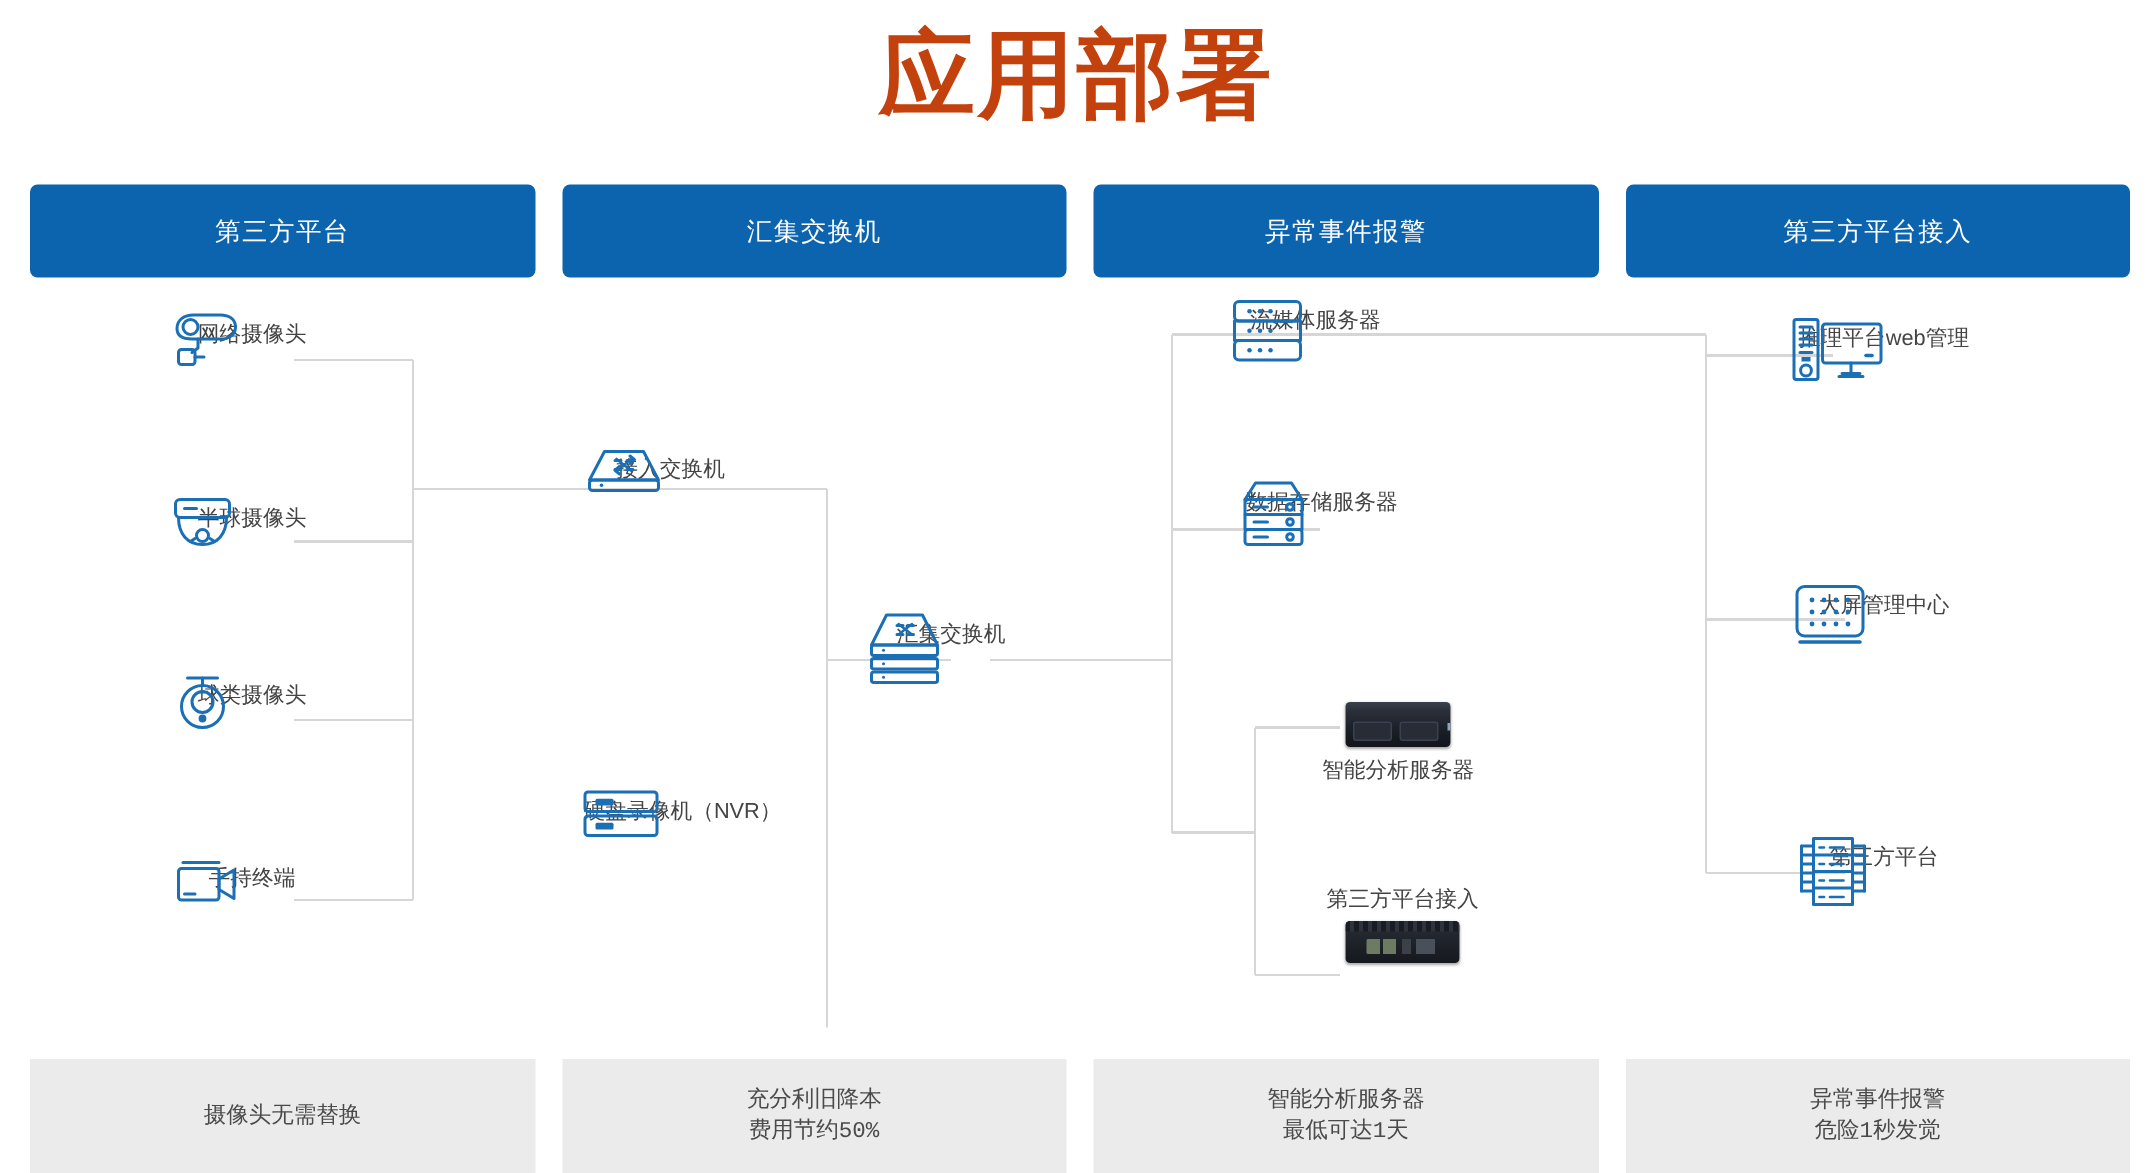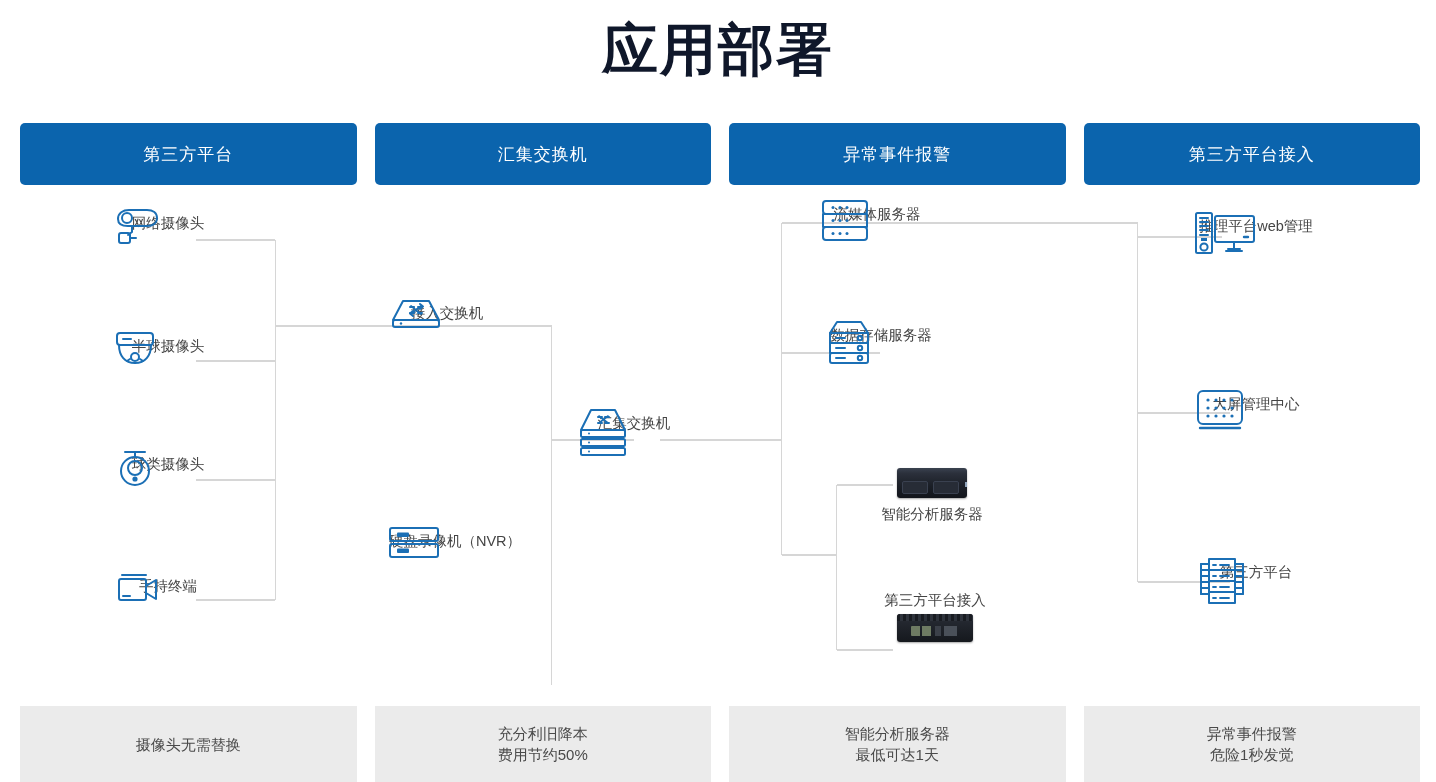--- a/index.html
+++ b/index.html
@@ -8,23 +8,23 @@
     background:#ffffff;
     font-family:"Liberation Sans","DejaVu Sans",sans-serif;
     color:#3a3a3a;
     overflow:hidden;
     position:relative;
   }
   
   .page-title{
     position:absolute;left:0;top:8px;width:1436px;
     text-align:center;
-    font-size:56px;line-height:84px;
+    font-size:64px;line-height:84px;
     font-weight:bold;
-    color:#0f172a;
+    color:#c2410c;
     letter-spacing:2px;
   }
   
   .col-headers{
     position:absolute;left:20px;top:123px;width:1400px;height:62px;
     display:flex;gap:18px;
   }
   .col-header{
     flex:1 1 0;
     background:#0b64ad;
@@ -86,21 +86,21 @@
       linear-gradient(90deg,
         #6e7b63 0 9px, transparent 9px 11px,
         #6e7b63 11px 20px, transparent 20px 24px,
         #3b4049 24px 30px, transparent 30px 33px,
         #4a5059 33px 46px, transparent 46px 48px);
     border-radius:1px;
   }
   
   .footers{
     position:absolute;left:20px;top:706px;width:1400px;height:76px;
-    display:flex;gap:18px;
+    display:flex;gap:18px;font-family:Liberation Mono, monospace;
   }
   .footer-card{
     flex:1 1 0;
     background:#ebebeb;
     display:flex;align-items:center;justify-content:center;
     text-align:center;
     font-size:15px;
     color:#4a4a4a;
     line-height:21px;
     padding:0 10px;

